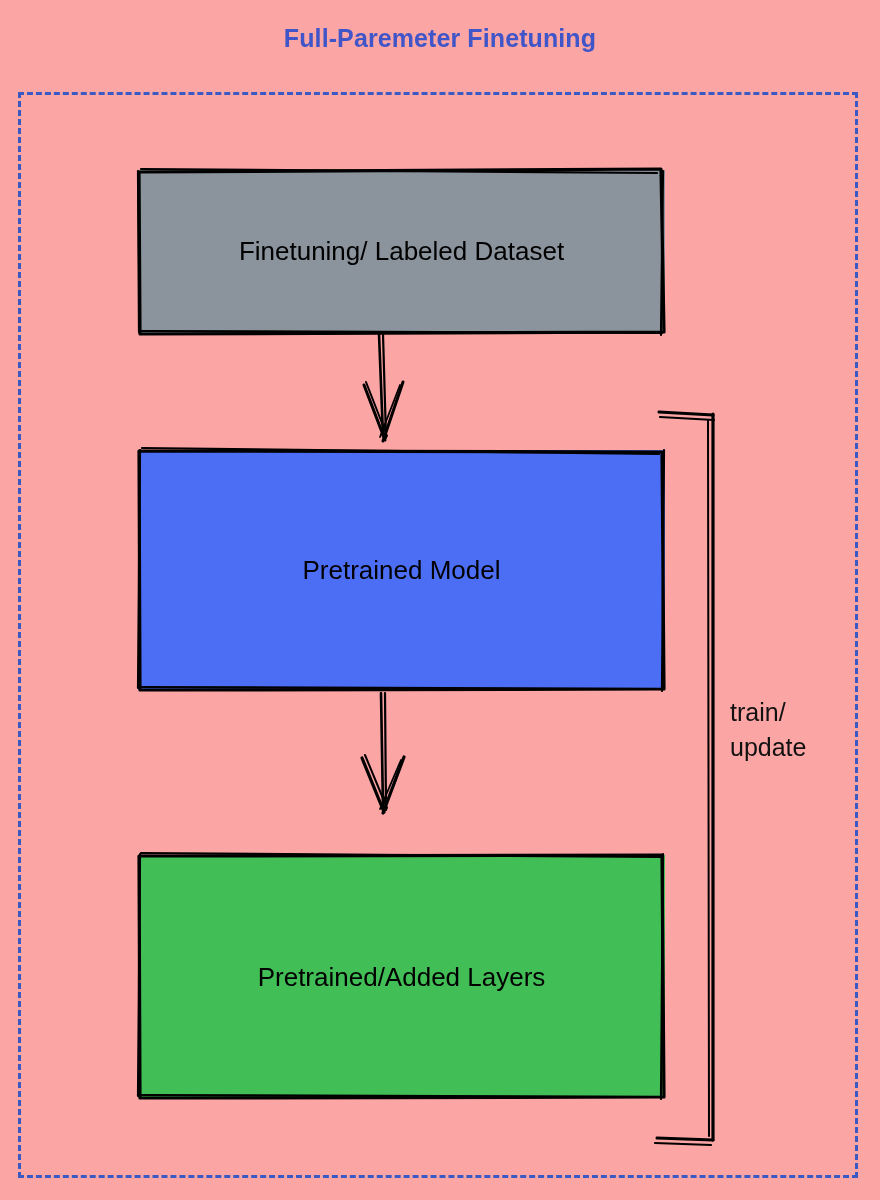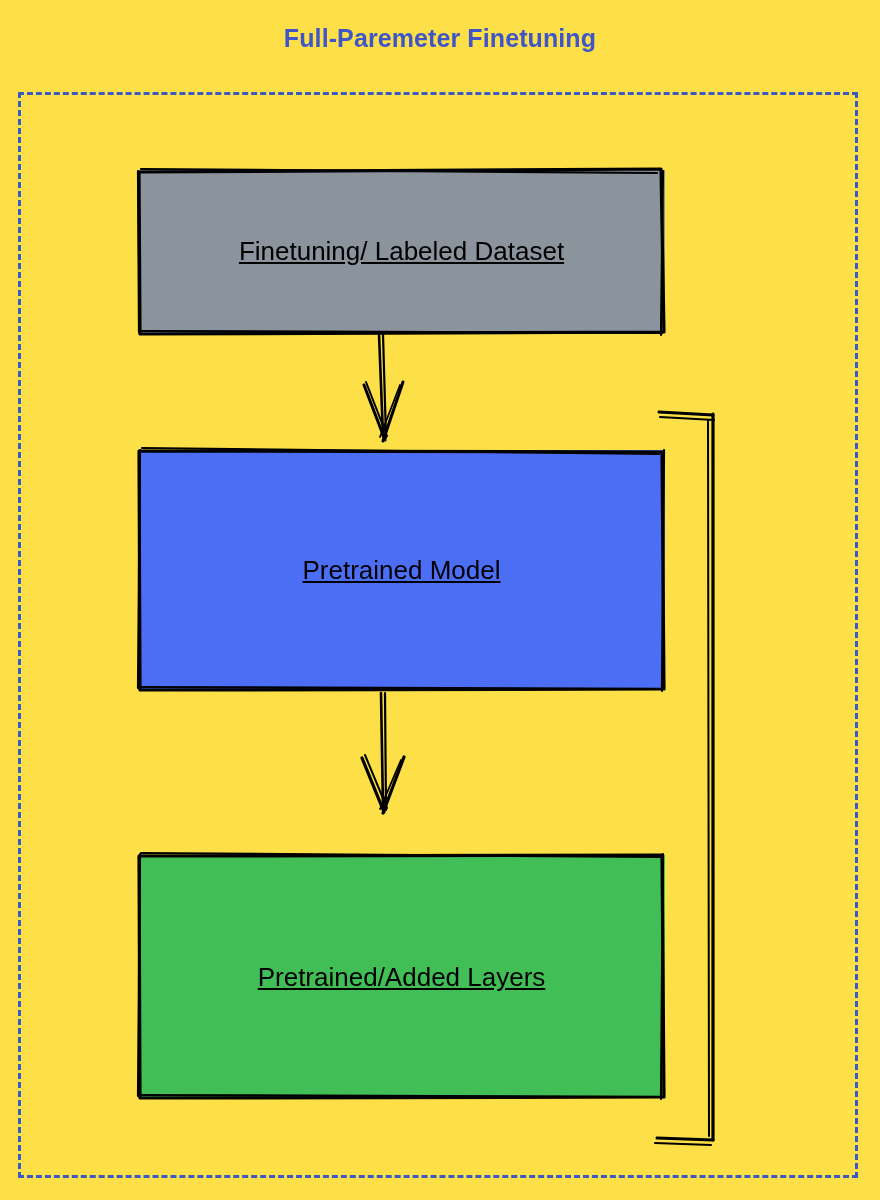--- a/index.html
+++ b/index.html
@@ -8,21 +8,21 @@
     padding: 0;
     background: #ffffff;
   }
   body {
     font-family: "Liberation Sans", sans-serif;
   }
   #canvas {
     position: relative;
     width: 880px;
     height: 1200px;
-    background: #fde047;
+    background: #fca5a5;
     overflow: hidden;
   }
 
   
   #diagram-title {
     position: absolute;
     left: 0;
     top: 24px;
     width: 880px;
     text-align: center;
@@ -46,21 +46,20 @@
     pointer-events: none;
   }
 
   
   .node-box {
     position: absolute;
     box-sizing: border-box;
     display: flex;
     align-items: center;
     justify-content: center;
-    text-decoration: underline;
   }
   .node-box .box-fill {
     position: absolute;
     left: 0; top: 0; right: 0; bottom: 0;
   }
   .node-box .box-label {
     position: relative;
     z-index: 4;
     color: #000000;
     font-size: 26px;
@@ -176,14 +175,16 @@
       <path d="M660,417 L714,420" fill="none" stroke="#000000" stroke-width="2.2" stroke-linecap="round"></path>
 
       <path d="M713,414 L713,1140" fill="none" stroke="#000000" stroke-width="3.2" stroke-linecap="round"></path>
       <path d="M708,420 L709,1136" fill="none" stroke="#000000" stroke-width="2" stroke-linecap="round"></path>
 
       <path d="M713,1140 L657,1138" fill="none" stroke="#000000" stroke-width="3" stroke-linecap="round"></path>
       <path d="M711,1145 L655,1143" fill="none" stroke="#000000" stroke-width="2.2" stroke-linecap="round"></path>
     </g>
   </svg>
 
+  <div id="loop-label">train/
+update</div>
 
 </div>
 
 </body></html>

